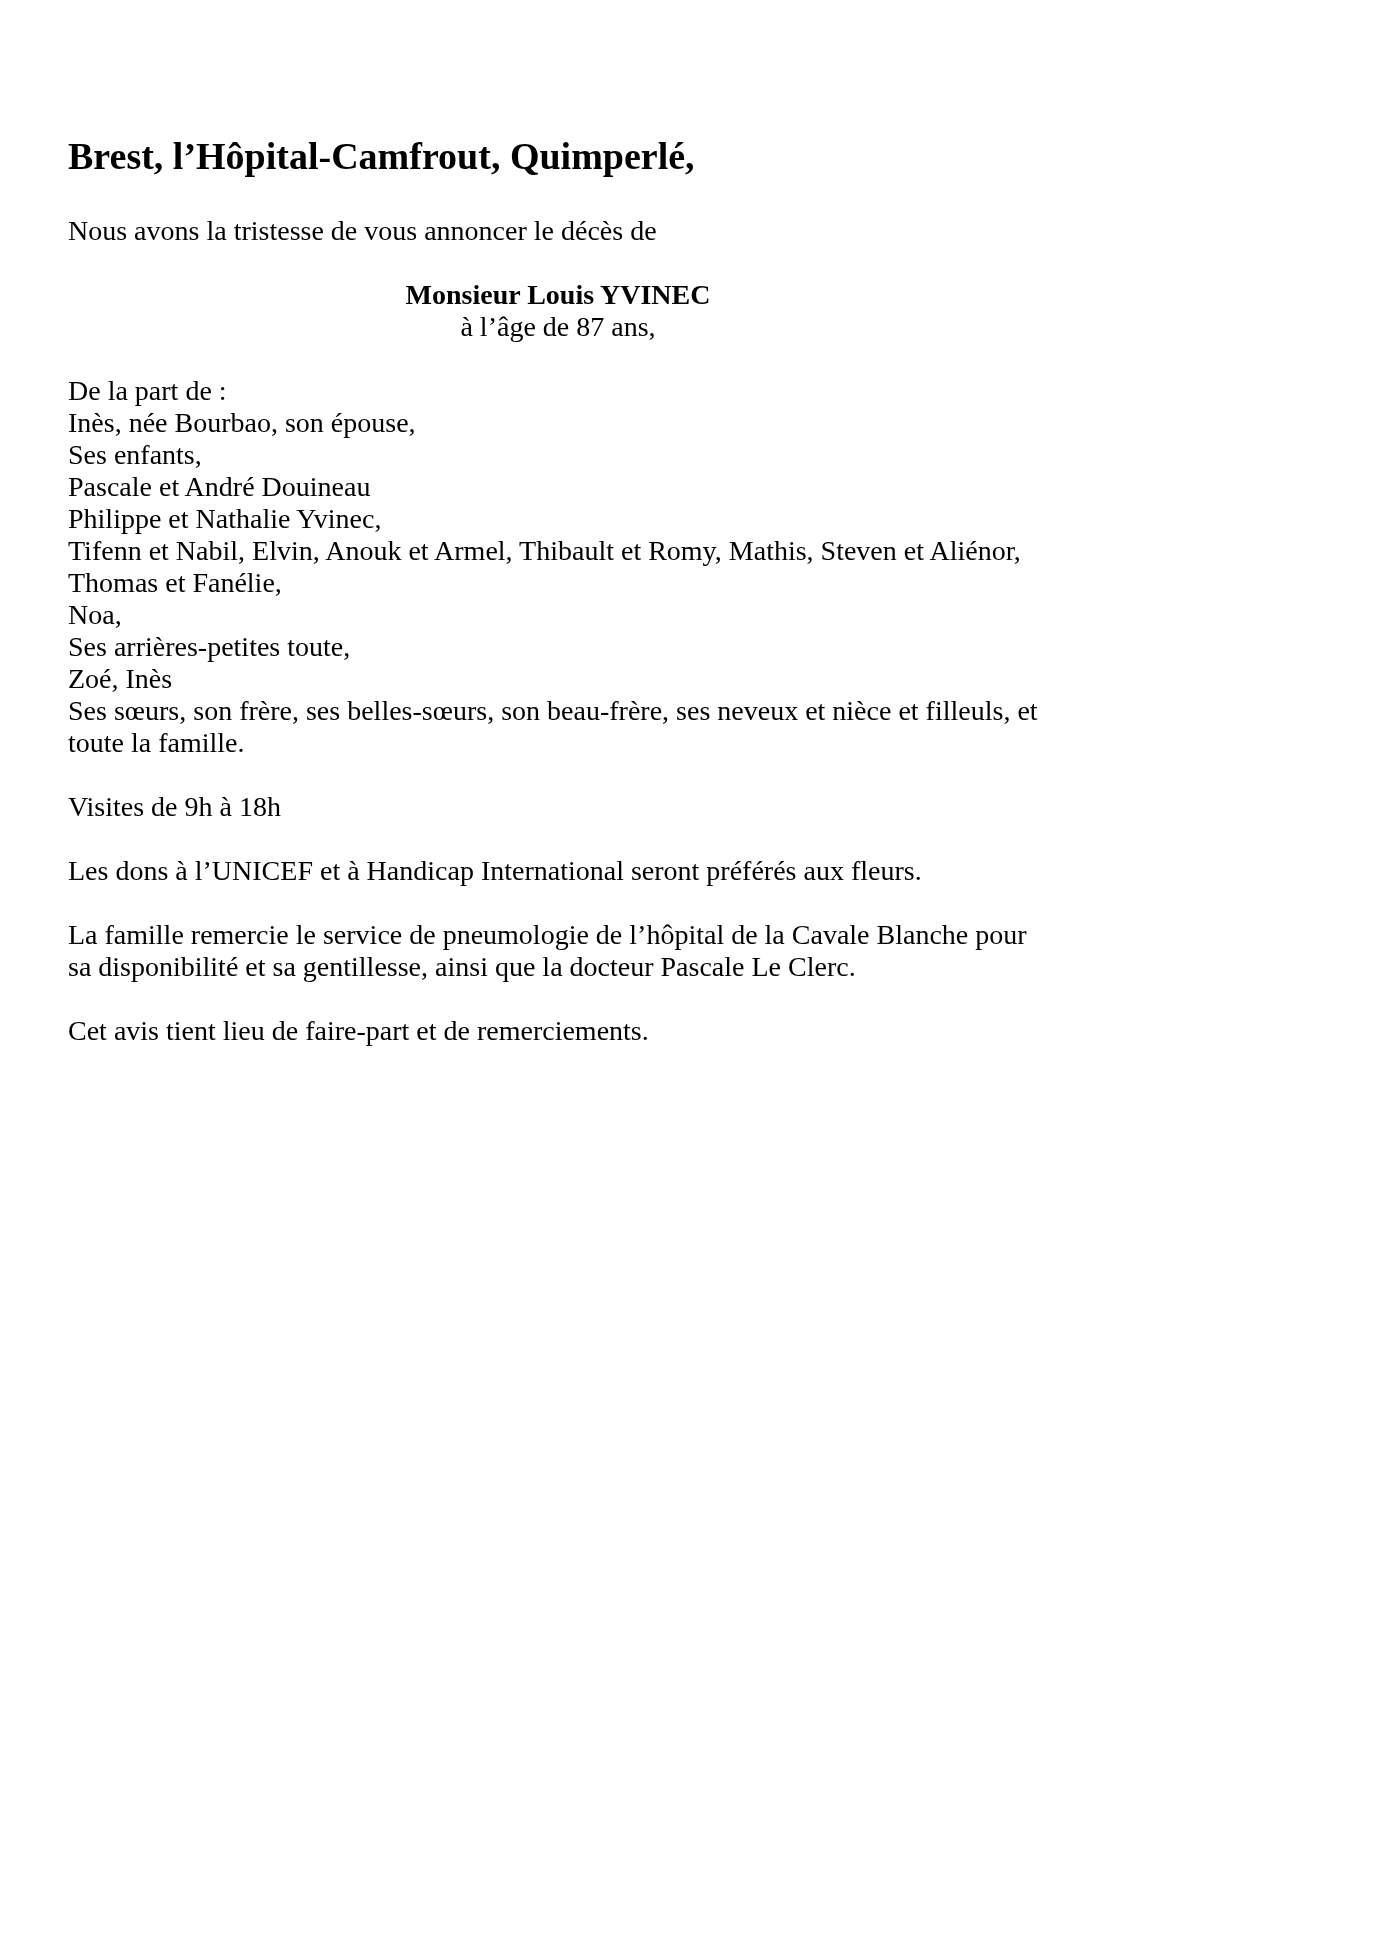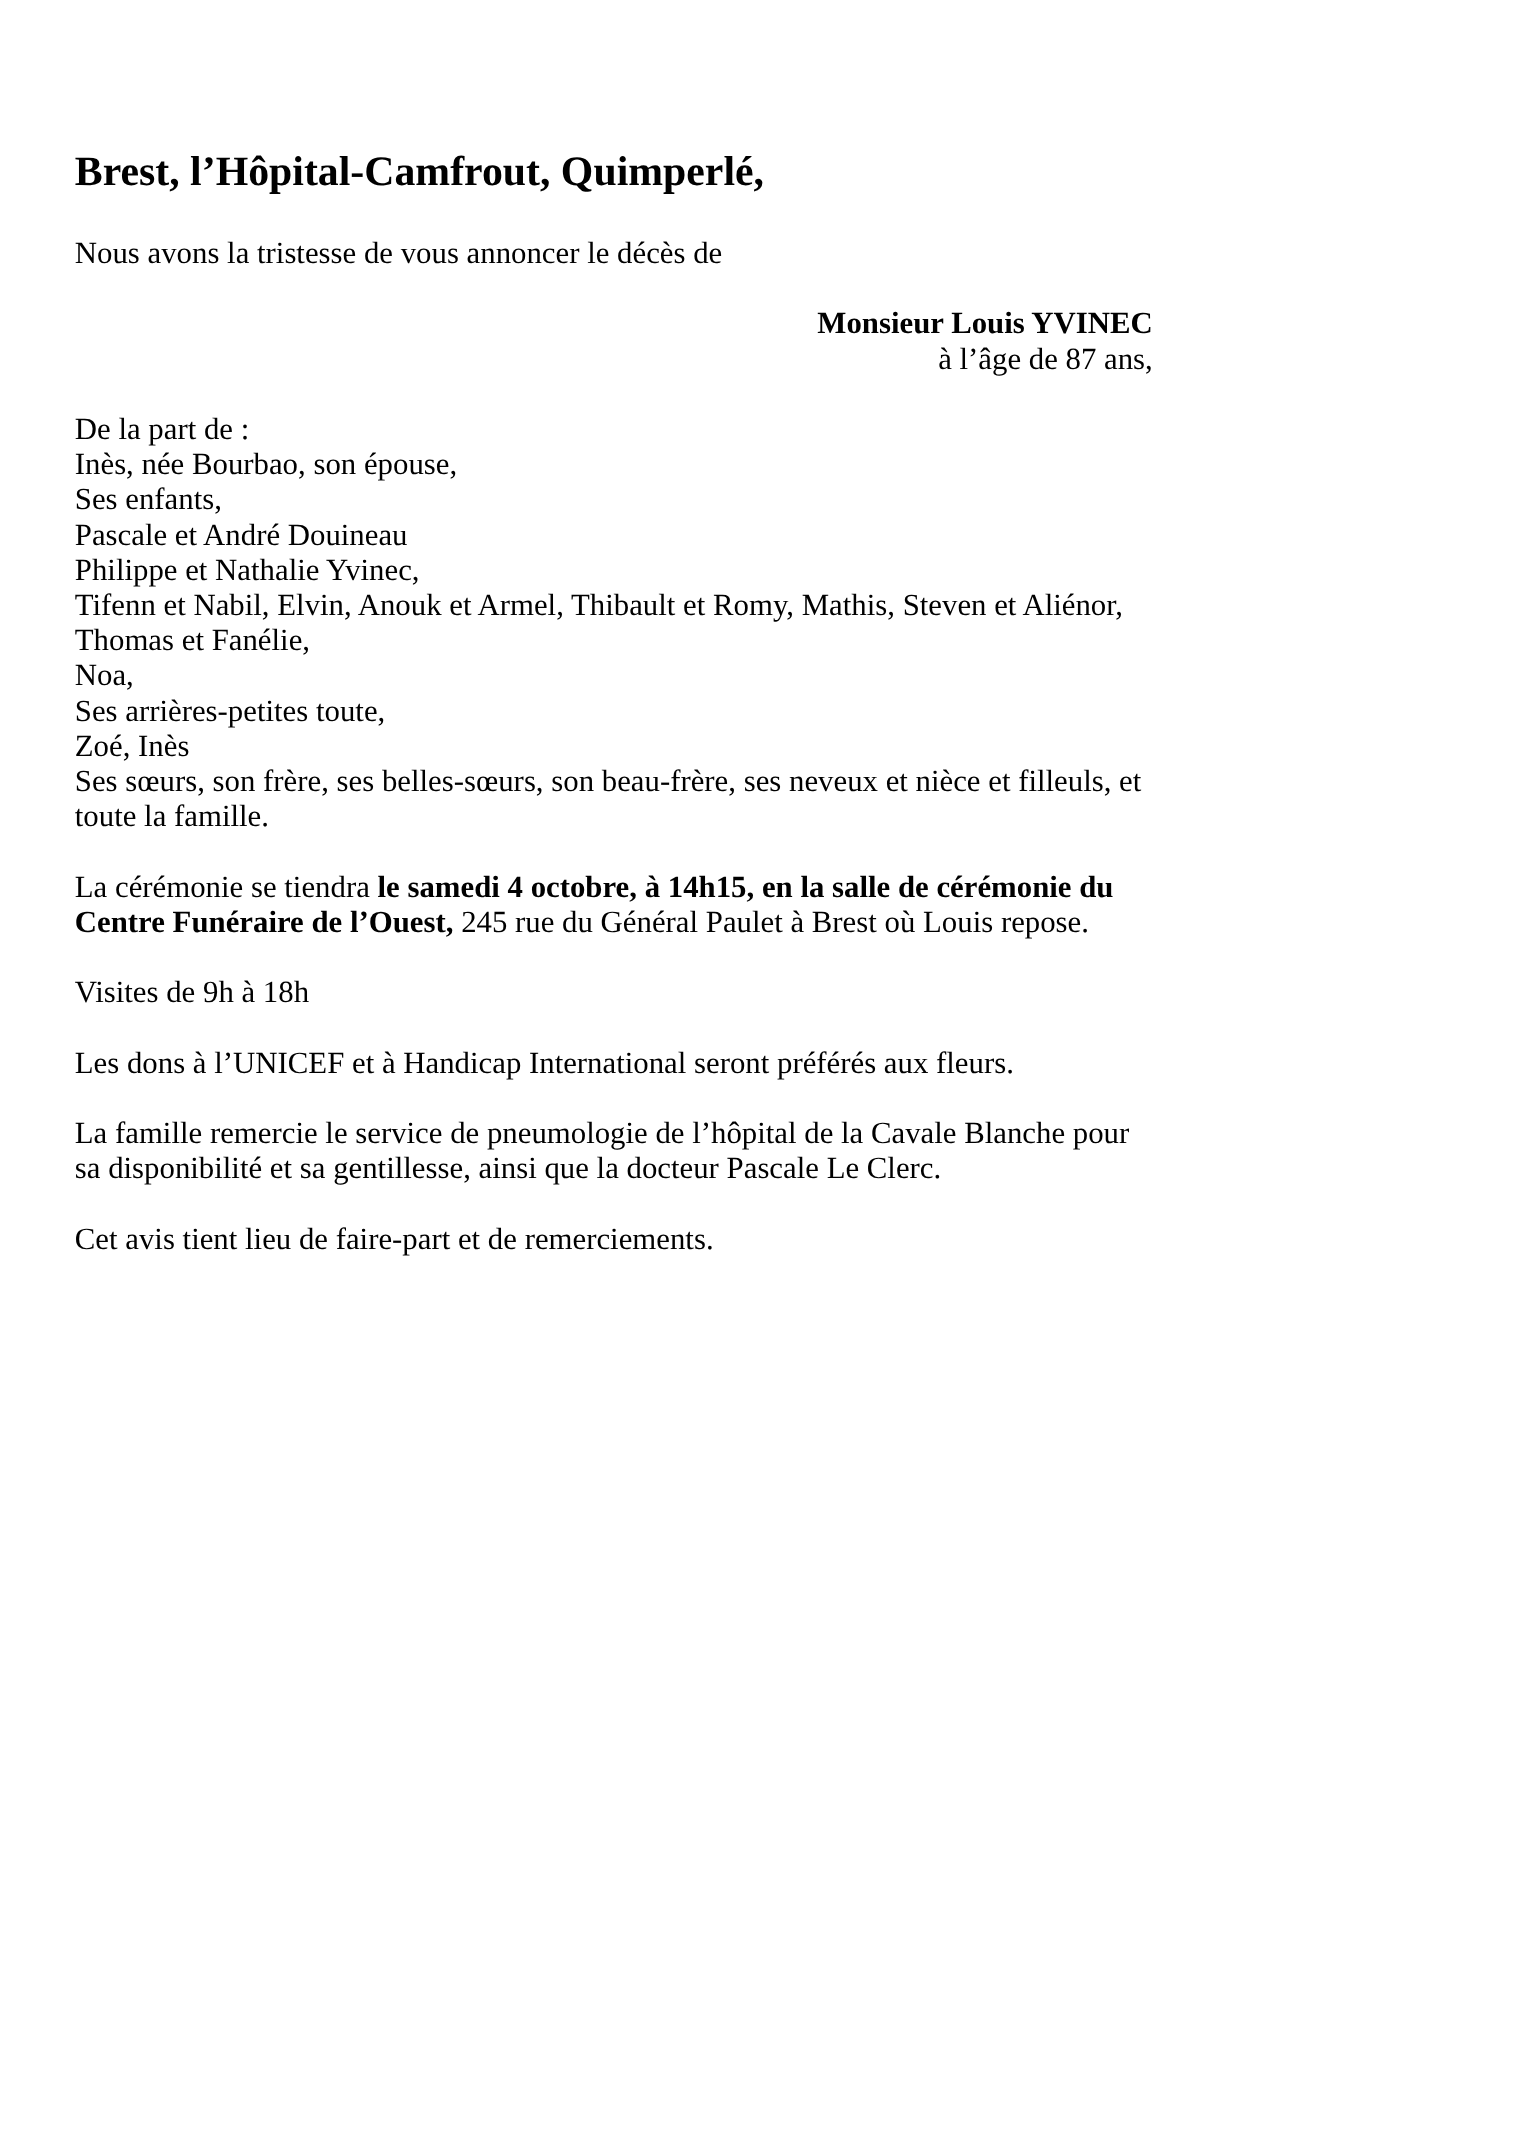--- a/index.html
+++ b/index.html
@@ -25,21 +25,21 @@
       font-size: 38px;
       font-weight: bold;
       line-height: 1.18;
       margin: 0 0 36px 0;
     }
     .para {
       margin: 0 0 32px 0;
       line-height: 32px;
     }
     .centered {
-      text-align: right;
+      text-align: center;
     }
     .bold {
       font-weight: bold;
     }
     .family-line {
       line-height: 32px;
     }
   </style>
 </head>
 <body>
@@ -61,21 +61,20 @@
     <div class="family-line">Ses enfants,</div>
     <div class="family-line">Pascale et André Douineau</div>
     <div class="family-line">Philippe et Nathalie Yvinec,</div>
     <div class="family-line">Tifenn et Nabil, Elvin, Anouk et Armel, Thibault et Romy, Mathis, Steven et Aliénor, Thomas et Fanélie,</div>
     <div class="family-line">Noa,</div>
     <div class="family-line">Ses arrières-petites toute,</div>
     <div class="family-line">Zoé, Inès</div>
     <div class="family-line">Ses sœurs, son frère, ses belles-sœurs, son beau-frère, ses neveux et nièce et filleuls, et toute la famille.</div>
   </div>
 
-  <p class="para"><span>La cérémonie se tiendra </span><span class="bold">le samedi 4 octobre, à 14h15, en la salle de cérémonie du Centre Funéraire de l’Ouest,</span><span> 245 rue du Général Paulet à Brest où Louis repose.</span></p>
 
   <p class="para">Visites de 9h à 18h</p>
 
   <p class="para">Les dons à l’UNICEF et à Handicap International seront préférés aux fleurs.</p>
 
   <p class="para">La famille remercie le service de pneumologie de l’hôpital de la Cavale Blanche pour sa disponibilité et sa gentillesse, ainsi que la docteur Pascale Le Clerc.</p>
 
   <p class="para">Cet avis tient lieu de faire-part et de remerciements.</p>
 
 </div>

